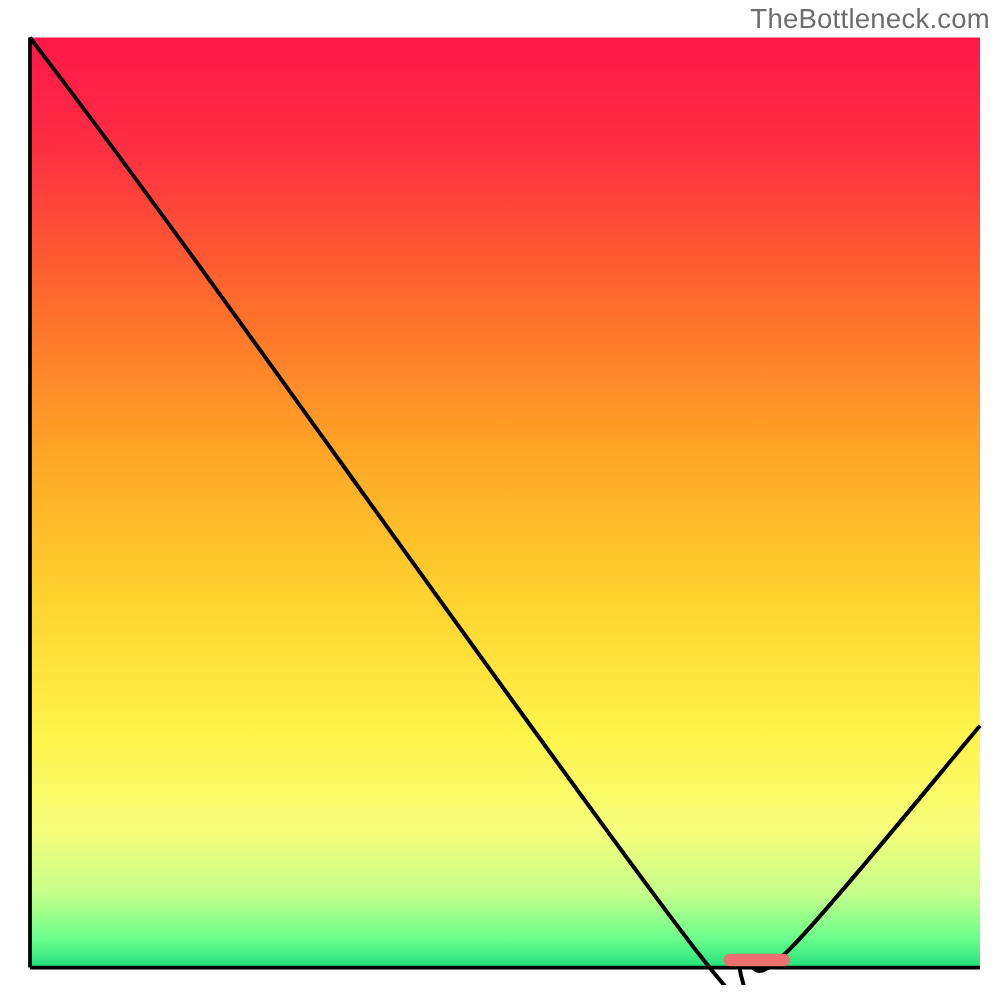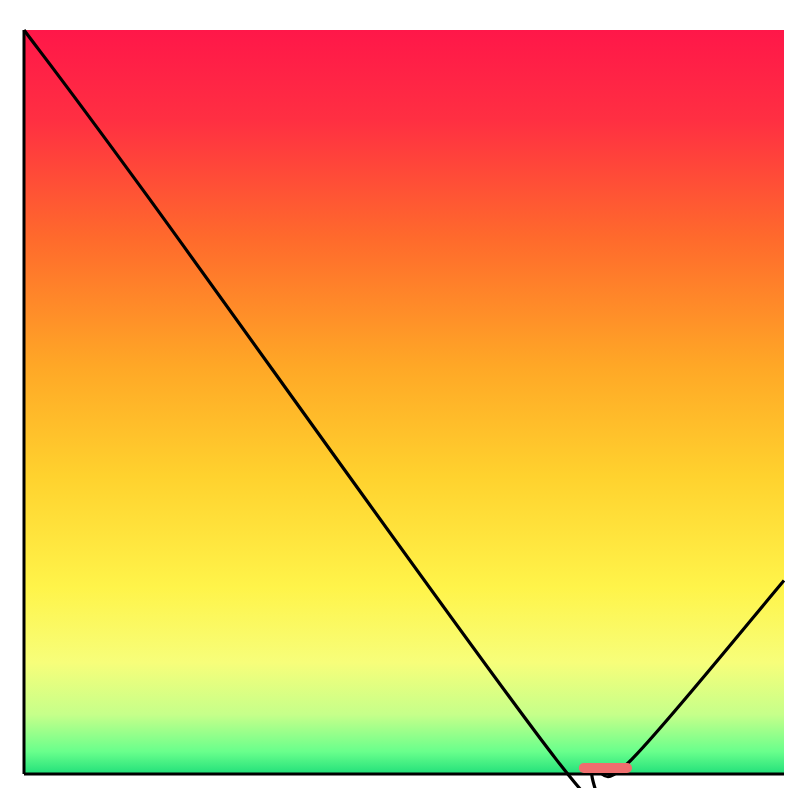--- a/index.html
+++ b/index.html
@@ -31,20 +31,21 @@
     left: 12px;
     top: 28px;
     width: 776px;
     height: 760px;
   }
 </style>
 </head>
 <body>
 
 <div class="chart-container">
+  <div class="watermark">TheBottleneck.com</div>
   <svg class="chart" viewBox="0 0 776 760" preserveAspectRatio="none">
     <defs>
       <linearGradient id="bg-grad" x1="0" y1="0" x2="0" y2="1">
           <stop offset="0.0%" stop-color="#ff1749"></stop>
           <stop offset="12.0%" stop-color="#ff2f42"></stop>
           <stop offset="28.0%" stop-color="#ff6a2c"></stop>
           <stop offset="45.0%" stop-color="#ffa726"></stop>
           <stop offset="60.0%" stop-color="#ffd22e"></stop>
           <stop offset="75.0%" stop-color="#fff44a"></stop>
           <stop offset="85.0%" stop-color="#f7fe7a"></stop>

